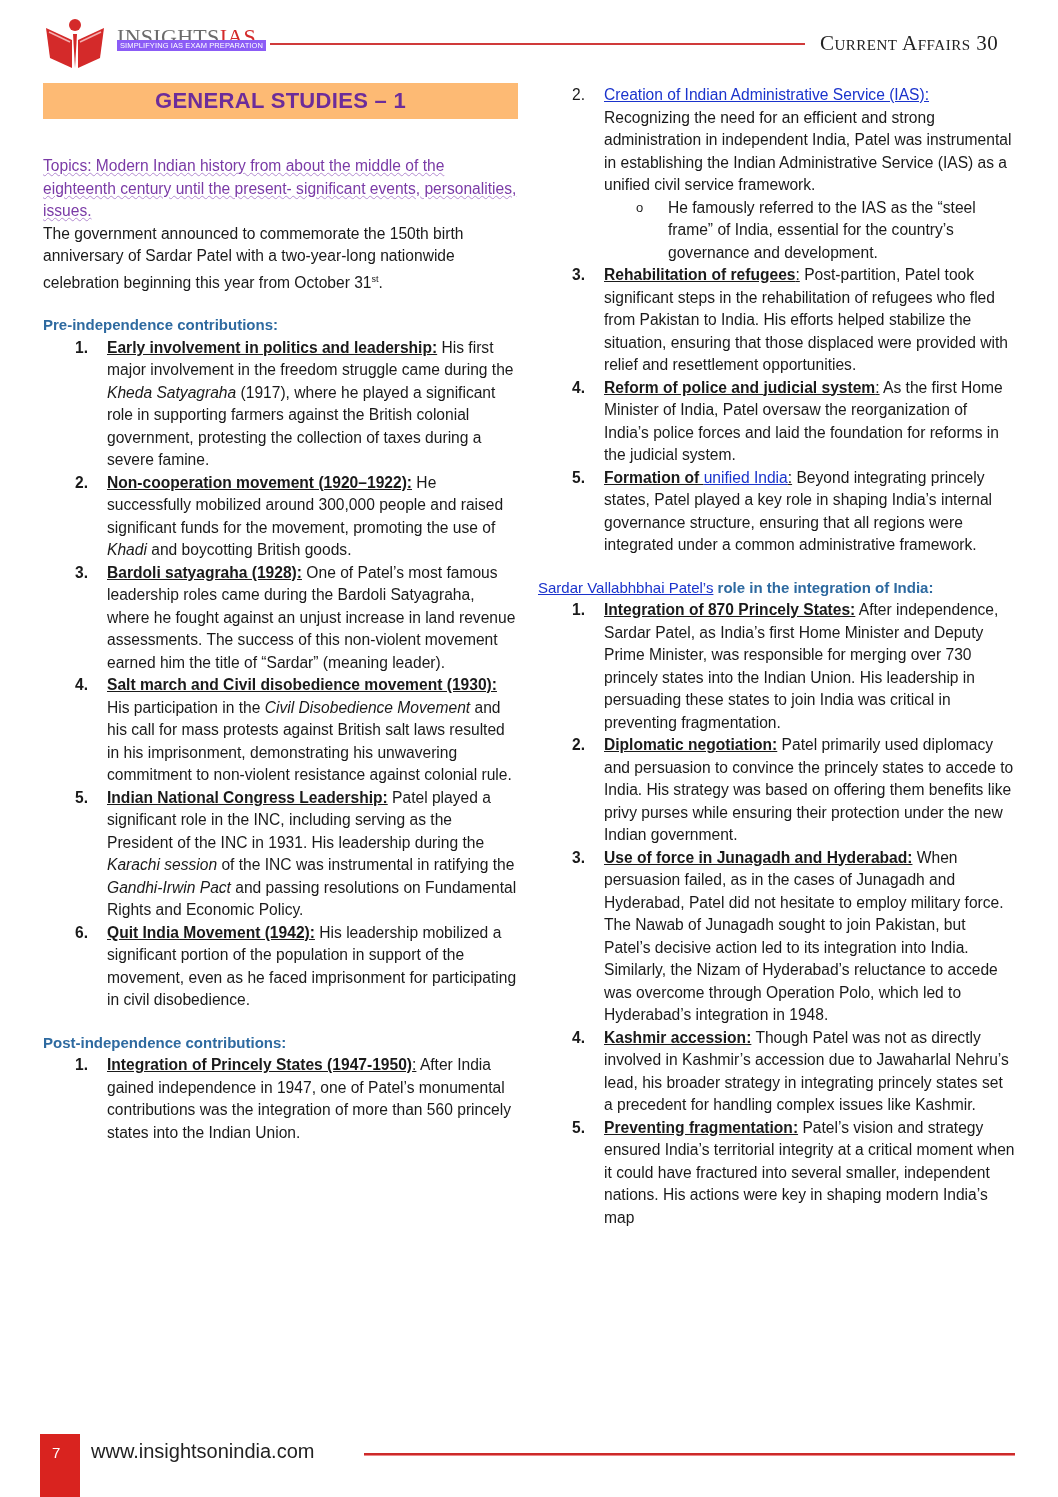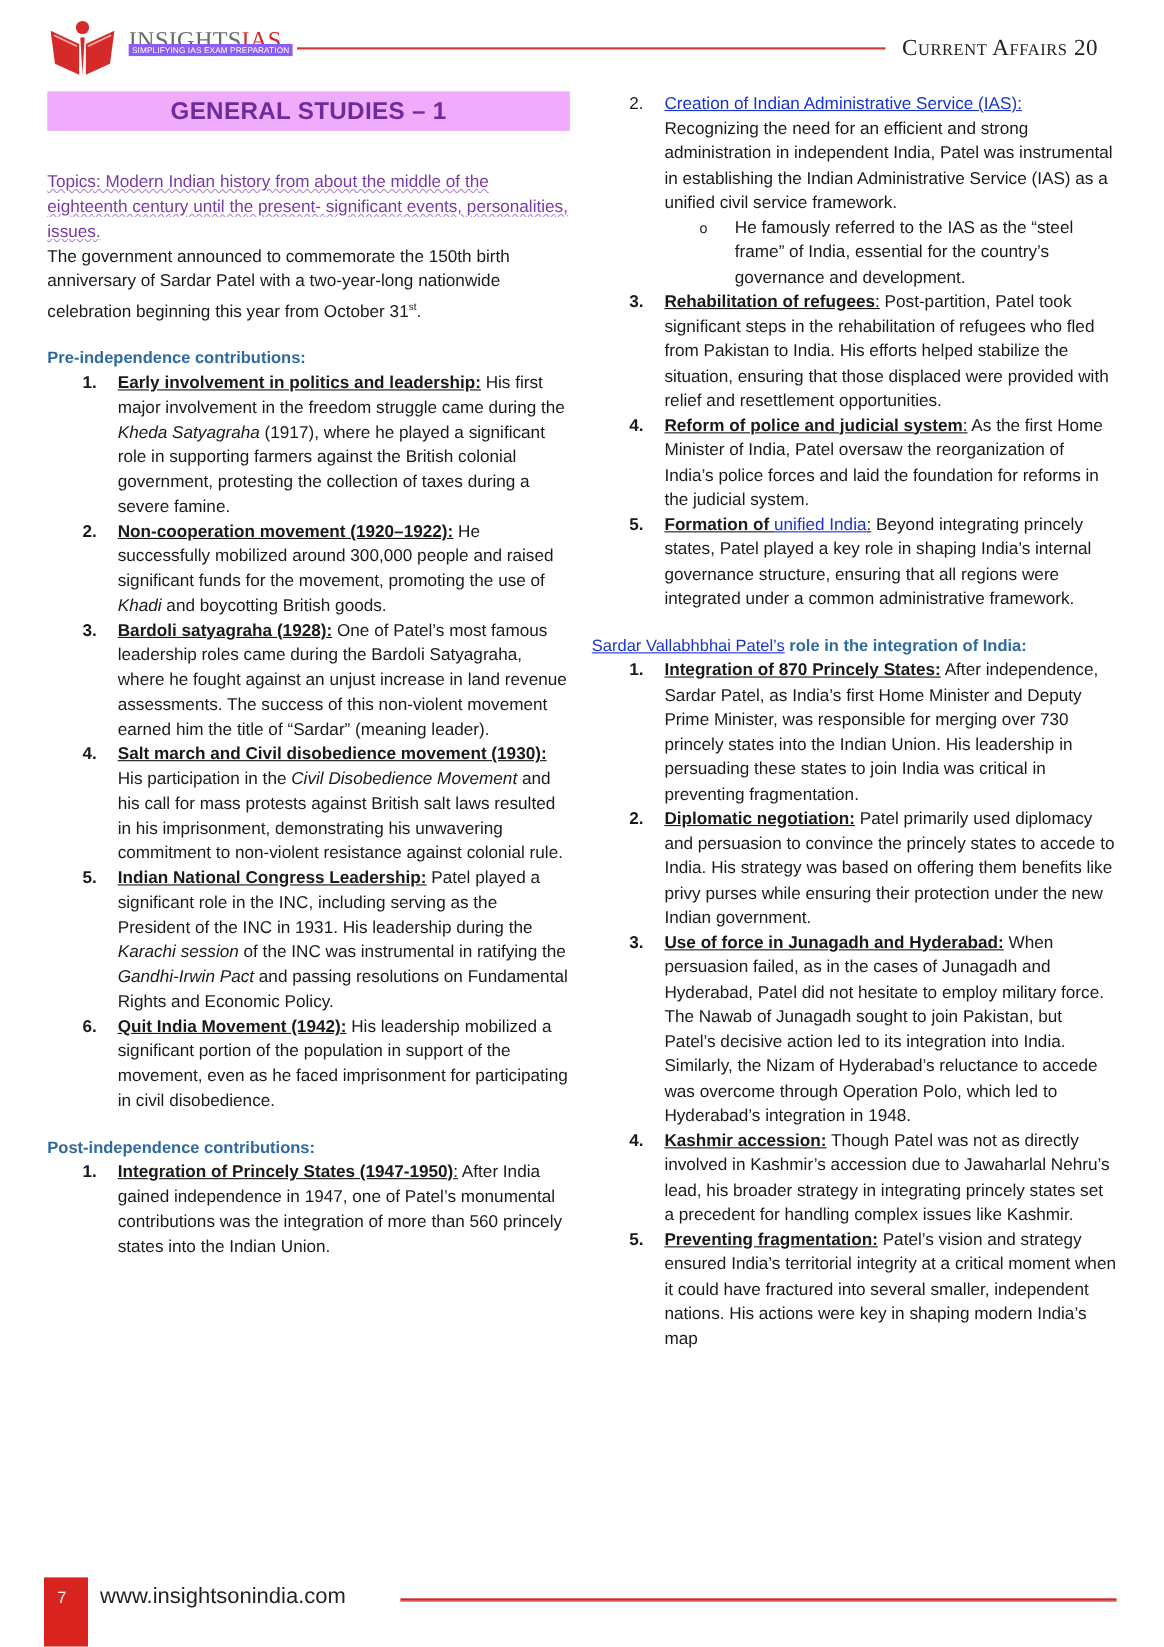--- a/index.html
+++ b/index.html
@@ -14,21 +14,21 @@
   .brand .ias { color: #d42a2a; }
   .tagline { position: absolute; left: 117px; top: 40px; background: #8b5cf6; color: #fff; font-size: 7.5px; padding: 1px 3px; letter-spacing: 0.1px; line-height: 9px; white-space: nowrap; }
   .header-rule { position: absolute; left: 270px; top: 43px; width: 535px; height: 2px; background: #d03a3a; }
   .header-title { position: absolute; left: 820px; top: 31px; font-family: "Liberation Serif", serif; font-size: 21px; color: #222; letter-spacing: 0.5px; font-variant: small-caps; white-space: nowrap; }
 
   
   .col { position: absolute; top: 80px; }
   .col-left { left: 43px; width: 478px; }
   .col-right { left: 540px; width: 475px; }
 
-  .gs-band { background: #f0abfc; height: 36px; width: 475px; margin-top: 3px; text-align: center; }
+  .gs-band { background: #fdba74; height: 36px; width: 475px; margin-top: 3px; text-align: center; }
   .gs-title { color: #6c2c9a; font-weight: bold; font-size: 22px; line-height: 36px; letter-spacing: 0.3px; }
 
   .topics { margin-top: 36px; color: #7a3aa6; font-size: 15.6px; line-height: 22.5px; text-decoration: underline; text-decoration-style: wavy; text-decoration-color: #b28ad0; text-decoration-thickness: 1px; }
 
   .article-title { margin-top: 28px; color: #cc2229; font-weight: bold; font-size: 20px; line-height: 30px; text-align: center; letter-spacing: 0.2px; }
 
   .label-context { margin-top: 20px; color: #2e6aa0; font-weight: bold; font-size: 15.6px; text-decoration: underline; line-height: 22px; }
   .para { font-size: 15.6px; line-height: 22.5px; color: #1a1a1a; }
   .para sup { font-size: 9px; }
 
@@ -66,21 +66,21 @@
     <path d="M5 14 L26 24" stroke="#f3b0b0" stroke-width="1.5"></path>
     <path d="M57 14 L36 24" stroke="#f3b0b0" stroke-width="1.5"></path>
     <rect x="28.5" y="16" width="5" height="34" fill="#ffffff"></rect>
     <path d="M29 16 L31 50 L33 16 Z" fill="#d42a2a"></path>
   </svg>
   <div class="brand">
     <span class="insights">INSIGHTS</span><span class="ias">IAS</span>
   </div>
   <div class="tagline">SIMPLIFYING IAS EXAM PREPARATION</div>
   <div class="header-rule"></div>
-  <div class="header-title">Current Affairs 20</div>
+  <div class="header-title">Current Affairs 30</div>
 </div>
 
 <div class="col col-left">
   <div class="gs-band">
     <span class="gs-title">GENERAL STUDIES – 1</span>
   </div>
 
   <div class="topics">Topics: Modern Indian history from about the middle of the eighteenth century until the present- significant events, personalities, issues.</div>
 
 

